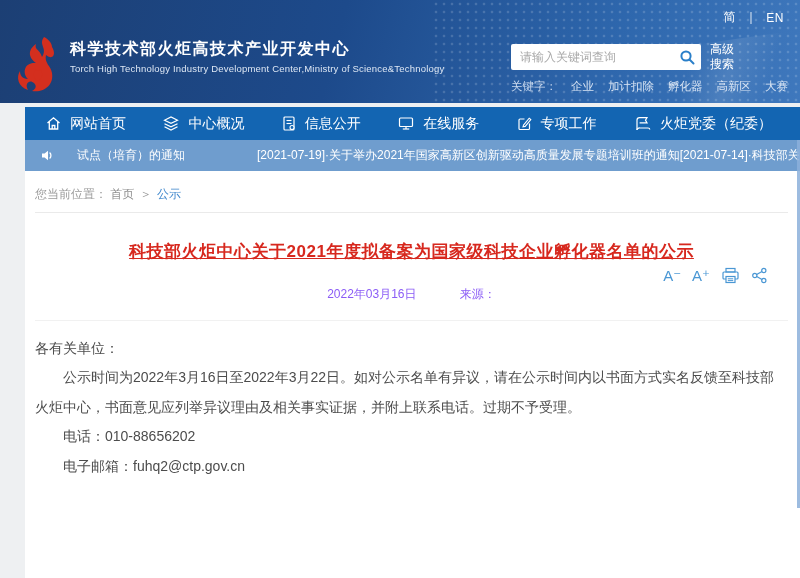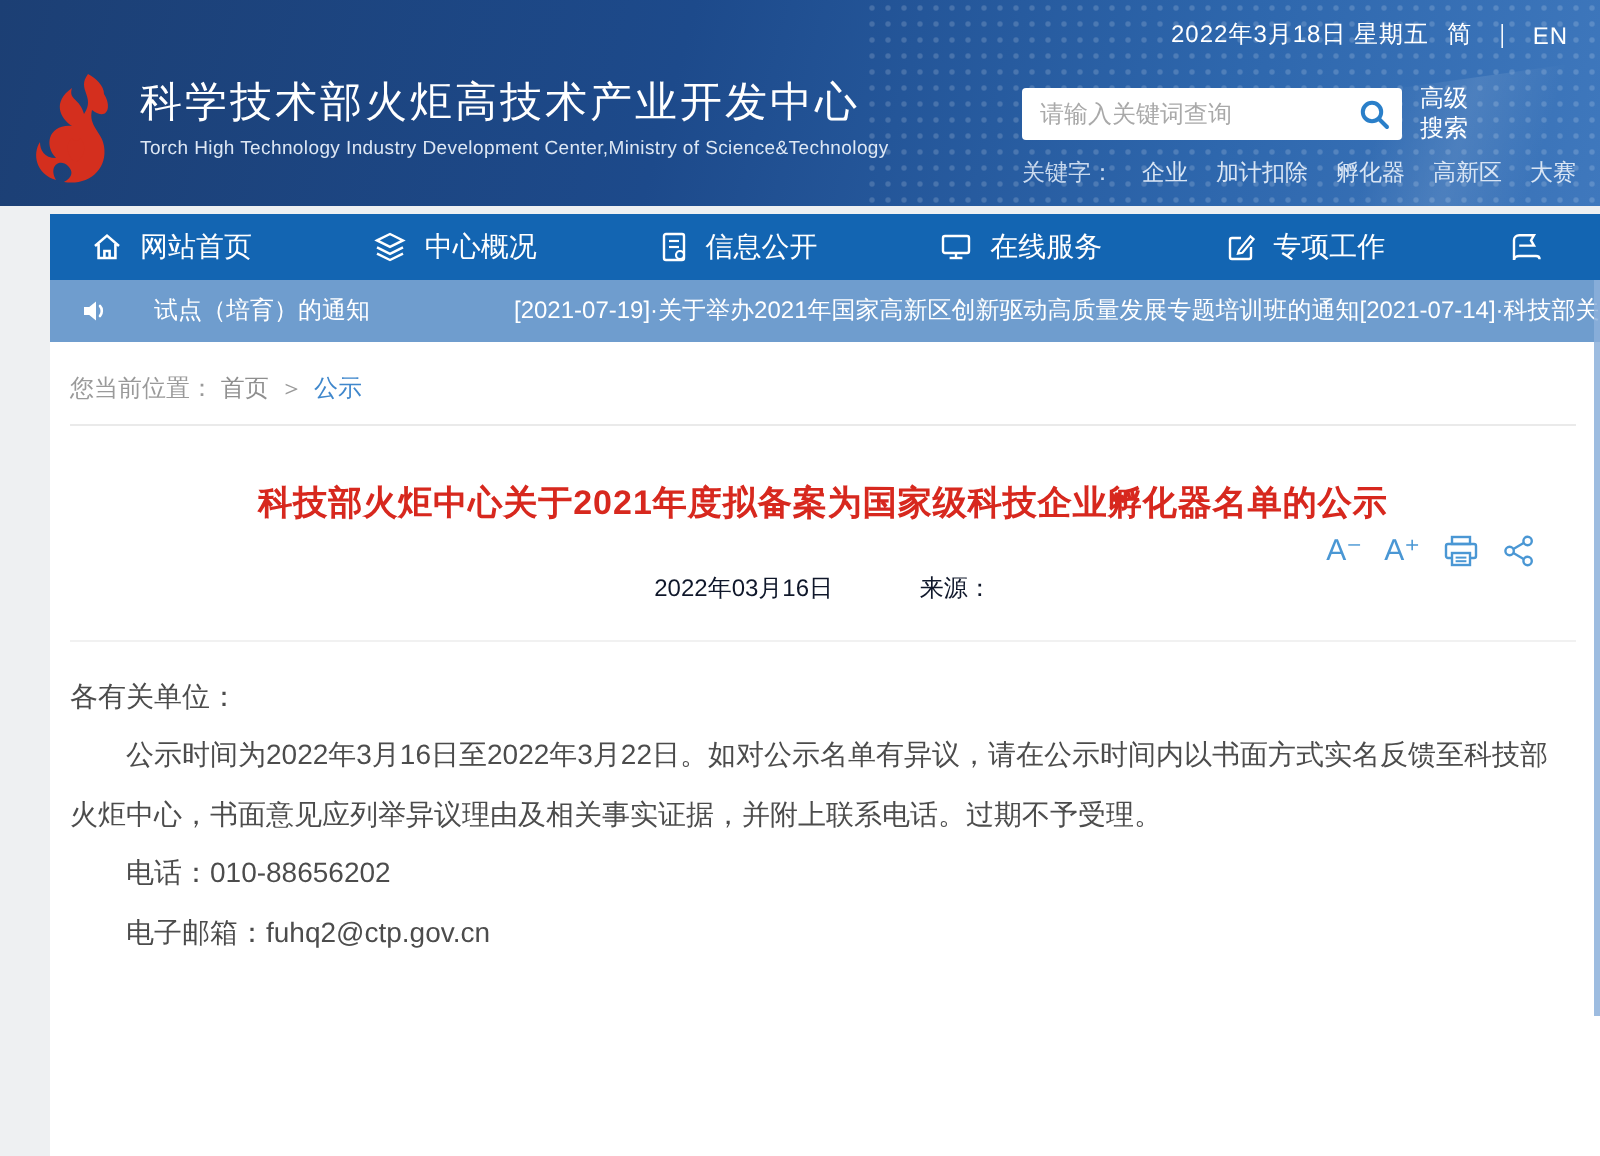--- a/index.html
+++ b/index.html
@@ -29,21 +29,21 @@
     background: linear-gradient(115deg, transparent 40%, rgba(255,255,255,.10) 55%, transparent 70%);
     transform: rotate(-8deg);
   }
   .topbar {
     position: absolute; top: 9px; right: 16px;
     color: #fff; font-size: 12px; letter-spacing: .5px; z-index: 2;
     display: flex; gap: 9px; align-items: center;
   }
   .brand { position: absolute; left: 14px; top: 33px; display: flex; align-items: flex-start; z-index: 2; }
   .brand-logo { width: 46px; height: 58px; margin-right: 10px; margin-top: 2px; }
-  .brand-title { color: #fff; font-size: 21px; font-weight: normal; letter-spacing: 1.5px; line-height: 1.2; margin-top: 6px; }
+  .brand-title { color: #fff; font-size: 16px; font-weight: bold; letter-spacing: 1.5px; line-height: 1.2; margin-top: 6px; }
   .brand-sub { color: #dde7f4; font-size: 9.5px; margin-top: 5px; letter-spacing: .2px; }
 
   .search-zone { position: absolute; right: 12px; top: 42px; z-index: 3; }
   .search-row { display: flex; align-items: center; }
   .search-box {
     width: 190px; height: 26px; background: #fff; border: none; border-radius: 2px;
     padding: 0 30px 0 9px; font-size: 12px; color: #333; outline: none;
     font-family: "Liberation Sans", sans-serif;
   }
   .search-box::placeholder { color: #a9a9a9; }
@@ -81,42 +81,41 @@
   .main { background: #fff; min-height: 411px; position: relative; padding: 0 10px 0 8px; }
   .breadcrumb {
     padding: 15px 0 9px 0; margin: 0 2px; font-size: 12px; color: #9a9a9a;
     border-bottom: 1px solid #eaeaea;
   }
   .breadcrumb .bc-link { color: #8f8f8f; cursor: pointer; }
   .breadcrumb .bc-sep { margin: 0 2px; color: #9a9a9a; }
   .breadcrumb .bc-current { color: #3f87cc; cursor: pointer; margin-top: 46px; }
 
   .article-title {
-    margin-top: 27px; text-align: center; color: #d7281e; font-size: 17px; font-weight: bold; letter-spacing: .5px;
-  }
-  .article-meta { margin-top: 23px; text-align: center; color: #0f172a; font-size: 12px; }
+    margin-top: 27px; text-align: center; color: #d7281e; font-size: 17px; font-weight: bold; letter-spacing: .5px; text-decoration: underline;
+  }
+  .article-meta { margin-top: 23px; text-align: center; color: #8b5cf6; font-size: 12px; }
   .article-meta span { margin: 0 20px; }
 
   .tools { position: absolute; right: 32px; top: 96px; display: flex; gap: 11px; align-items: center; }
   .tool { color: #4a97d4; font-size: 15px; cursor: pointer; line-height: 1; }
   .tool svg { display: block; }
 
   .divider { border: none; border-top: 1px solid #f1f1f1; margin: 17px 2px 0 2px; }
 
   .article-body { margin-top: 13px; font-size: 14px; color: #4c4c4c; line-height: 2.1; padding: 0 4px 0 2px; }
   .article-body p.indent { text-indent: 2em; }
 
   .edge-strip { position: absolute; right: 0; top: 140px; width: 3px; height: 368px; background: #8cb0da; opacity: .85; }
 </style>
 </head>
 <body>
 
 <div class="header" data-interactable="false">
   <div class="topbar" data-interactable="false">
-    <span data-interactable="false">2022年3月18日 星期五</span>
     <span data-interactable="true">简</span>
     <span data-interactable="false">｜</span>
     <span data-interactable="true">EN</span>
   </div>
 
   <div class="brand" data-interactable="false">
     <svg class="brand-logo" viewBox="0 0 46 58" data-interactable="false">
       <path d="M30 2 C24 10 34 13 28 22 C26 14 20 15 22 9 C12 16 16 24 22 28 C10 27 8 38 14 44 C8 44 6 40 6 36 C2 42 4 52 14 55 C10 48 16 44 20 48 C24 52 20 55 18 56 C30 58 40 50 38 38 C37 31 30 28 32 20 C40 26 42 18 38 12 C38 8 34 4 30 2 Z" fill="#d42f1e"></path>
       <path d="M22 34 C18 38 20 44 24 46 C28 44 30 38 26 34 C25 36 23 36 22 34 Z" fill="#d42f1e"></path>
     </svg>
@@ -190,20 +189,21 @@
         <path d="M13.5 8.5 V13.5 A1 1 0 0 1 12.5 14.5 H4 A1 1 0 0 1 3 13.5 V5 A1 1 0 0 1 4 4 H8.5" fill="none" stroke="#fff" stroke-width="1.2"></path>
         <path d="M7.5 10.2 L13.2 3.2 L14.8 4.6 L9.2 11.4 L7 11.8 Z" fill="none" stroke="#fff" stroke-width="1.1"></path>
       </svg>
       <span data-interactable="false">专项工作</span>
     </div>
     <div class="nav-item" data-interactable="true">
       <svg width="19" height="17" viewBox="0 0 19 17" data-interactable="false">
         <path d="M4 15 C4 13.5 5.5 12.8 7 13 L15 13 C16 13 16.8 13.6 16.8 14.6" fill="none" stroke="#fff" stroke-width="1.2"></path>
         <path d="M4 15 V5 C4 3.6 5.2 2.6 6.6 2.6 L14 2.6 L12.5 5.2 L14 7.8 L6.6 7.8" fill="none" stroke="#fff" stroke-width="1.2"></path>
       </svg>
+      <span data-interactable="false">火炬党委（纪委）</span>
     </div>
   </div>
 
   <div class="ticker" data-interactable="false">
     <svg class="spk" width="15" height="15" viewBox="0 0 15 15" data-interactable="false">
       <path d="M2 5.5 H4.6 L8 2.8 V12.2 L4.6 9.5 H2 Z" fill="#fff"></path>
       <path d="M10 5 C11.2 6.2 11.2 8.8 10 10" fill="none" stroke="#fff" stroke-width="1.3" stroke-linecap="round"></path>
     </svg>
     <span class="ticker-item t1" data-interactable="true">试点（培育）的通知</span>
     <span class="ticker-item t2" data-interactable="true">[2021-07-19]·关于举办2021年国家高新区创新驱动高质量发展专题培训班的通知</span>

